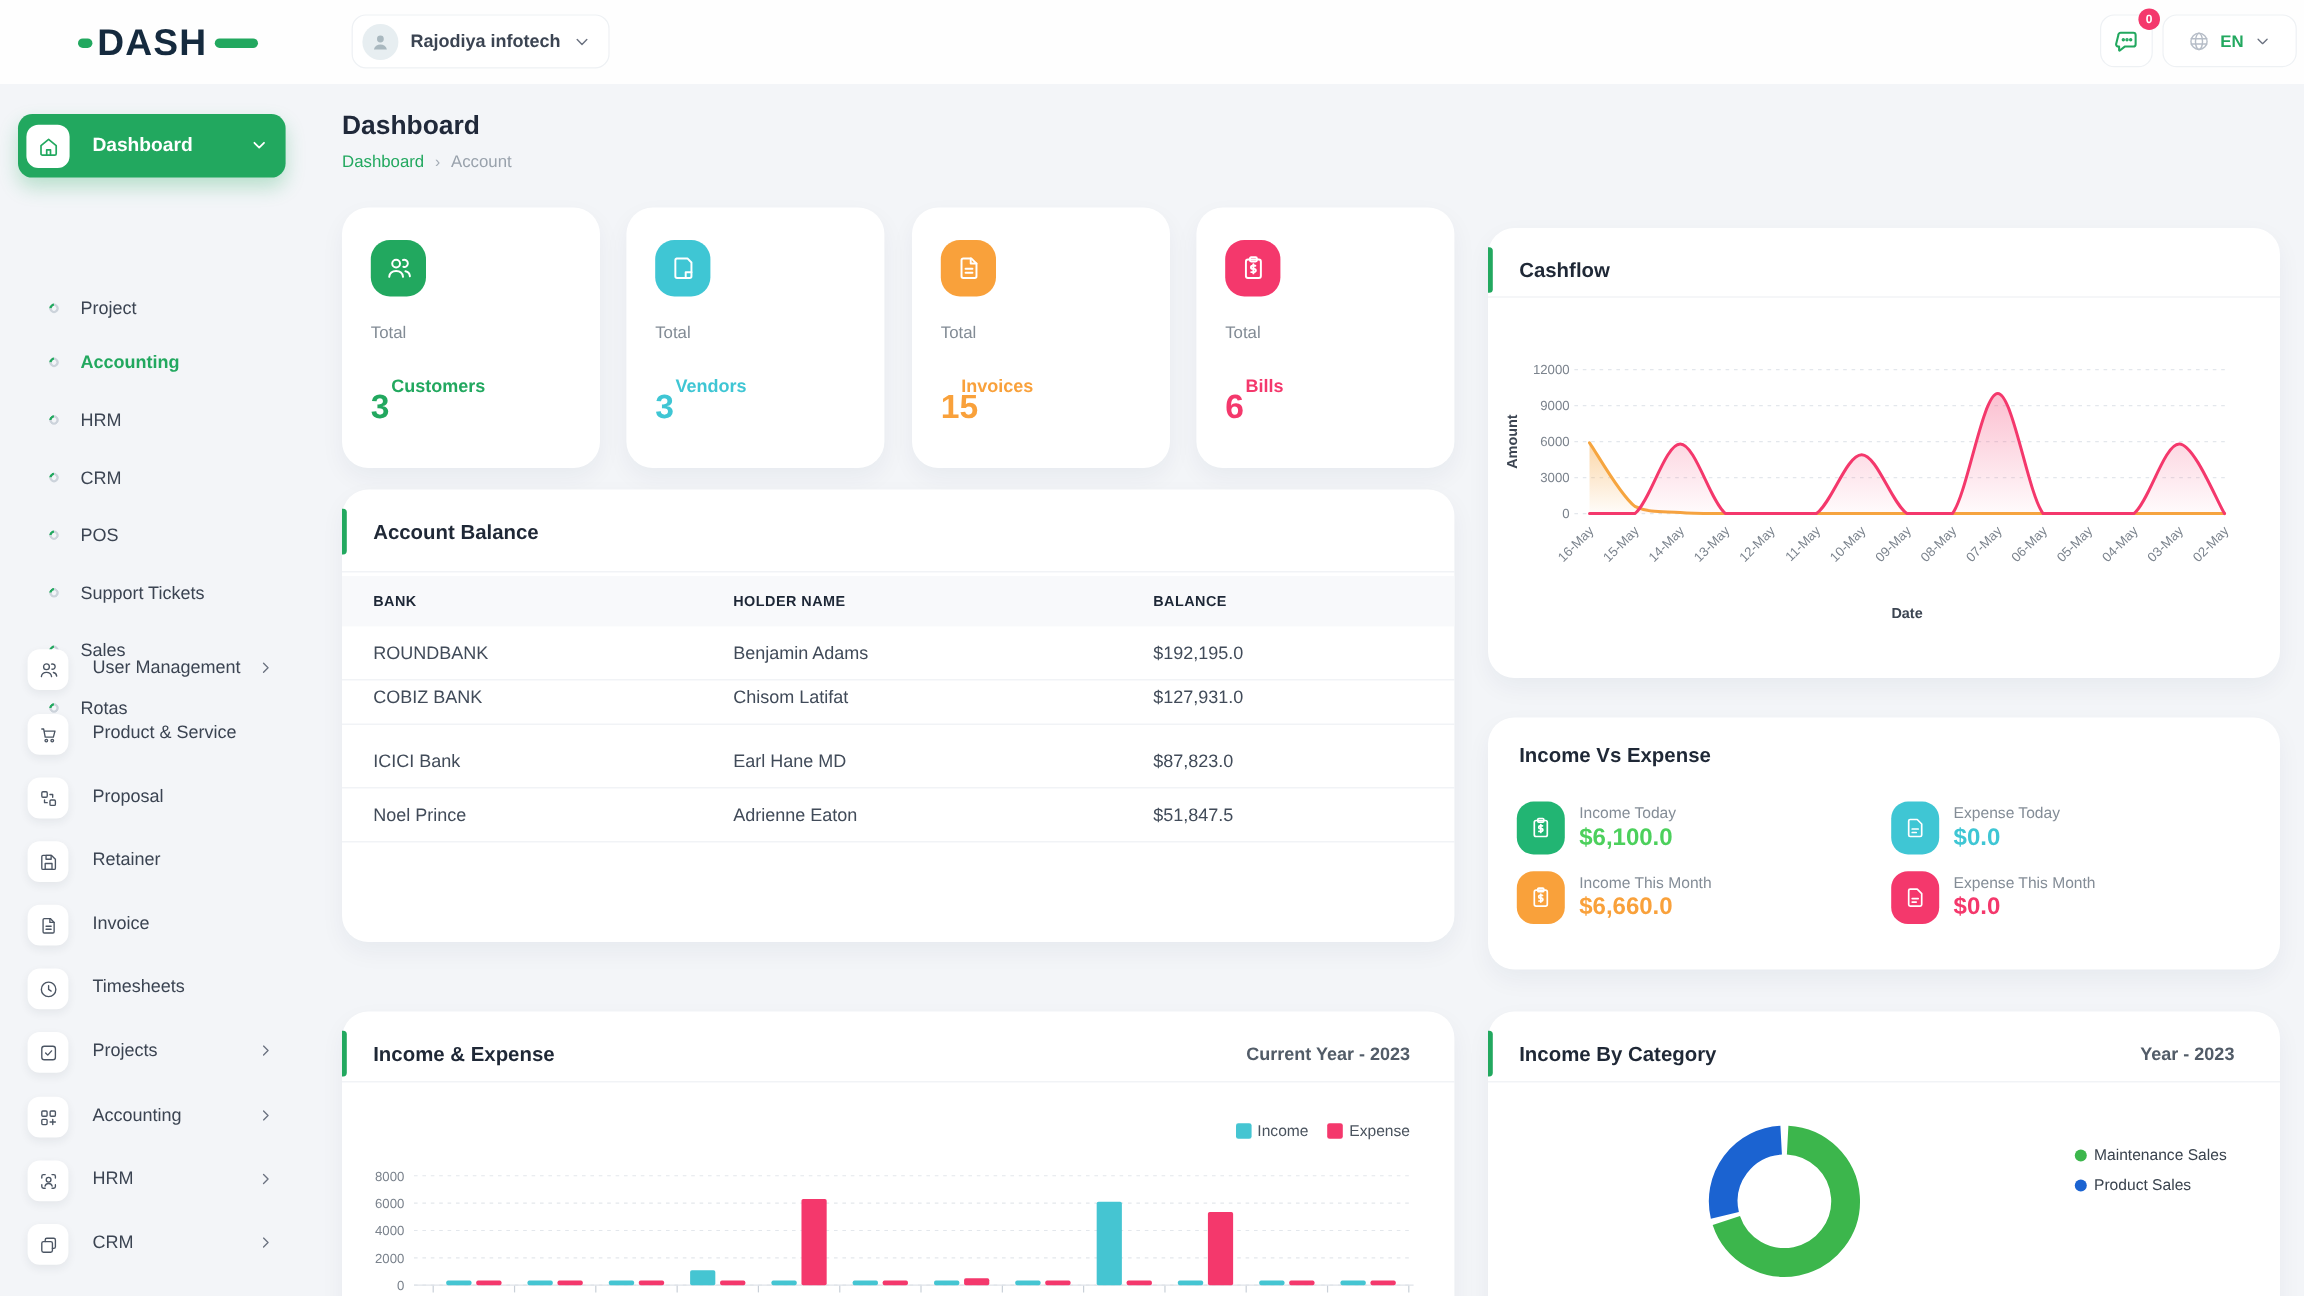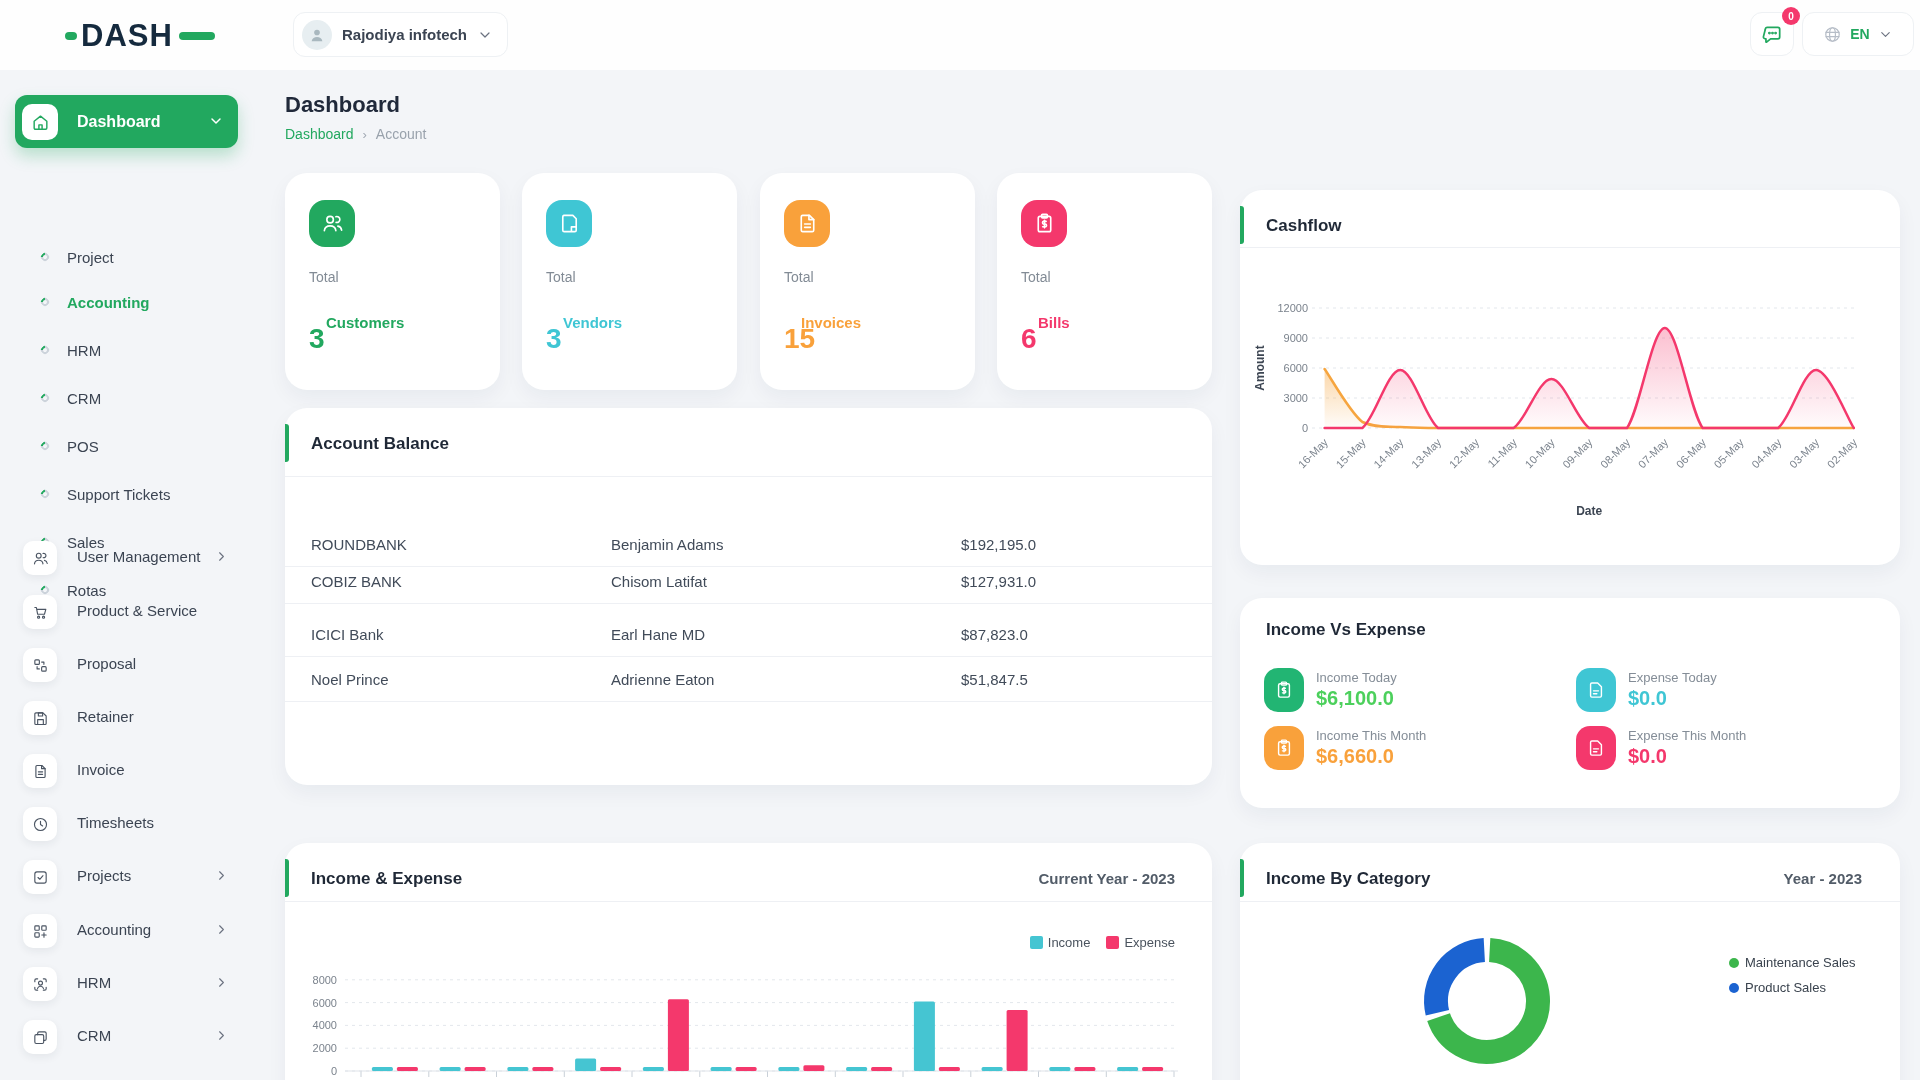--- a/index.html
+++ b/index.html
@@ -376,20 +376,25 @@
      <div class="stat-total">Total</div>
      <div class="stat-name" style="color:#f4386c">Bills</div>
      <div class="stat-value" style="color:#f4386c">6</div>
       </div>
     </div>
 
   <div class="card" style="left:285px; top:408px; width:927px; height:377px;">
     <span class="accent"></span>
     <div class="card-title">Account Balance</div>
     <div class="divider" style="top:68px;"></div>
+    <div class="tbl-head" id="ab-head">
+        <span class="tbl-hcell" style="left: 26px;">BANK</span>
+        <span class="tbl-hcell" style="left: 326px;">HOLDER NAME</span>
+        <span class="tbl-hcell" style="left: 676px;">BALANCE</span>
+      </div>
     <div id="ab-rows">
         <div class="tbl-row" style="top: 114px;">
           <span class="tbl-cell" style="left:26px">ROUNDBANK</span>
           <span class="tbl-cell" style="left:326px">Benjamin Adams</span>
           <span class="tbl-cell" style="left:676px">$192,195.0</span>
         </div>
         <div class="tbl-row" style="top: 151px;">
           <span class="tbl-cell" style="left:26px">COBIZ BANK</span>
           <span class="tbl-cell" style="left:326px">Chisom Latifat</span>
           <span class="tbl-cell" style="left:676px">$127,931.0</span>

